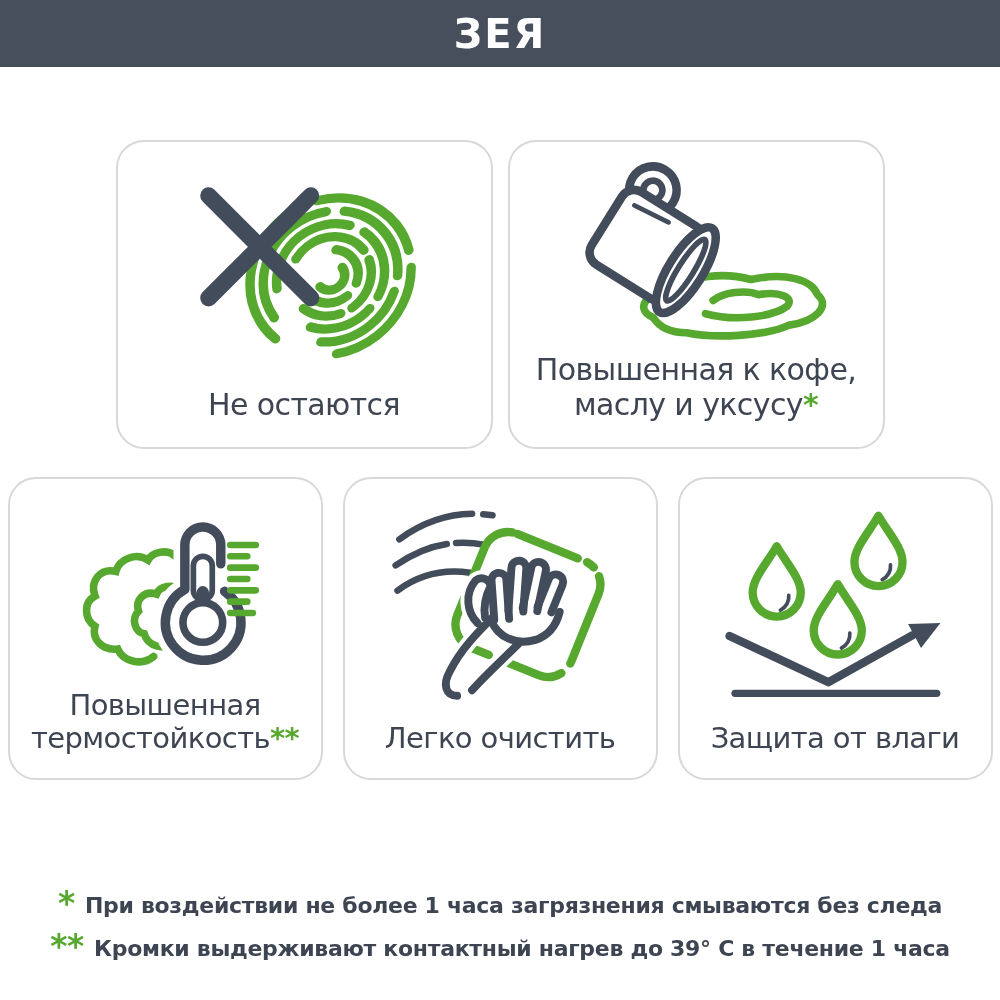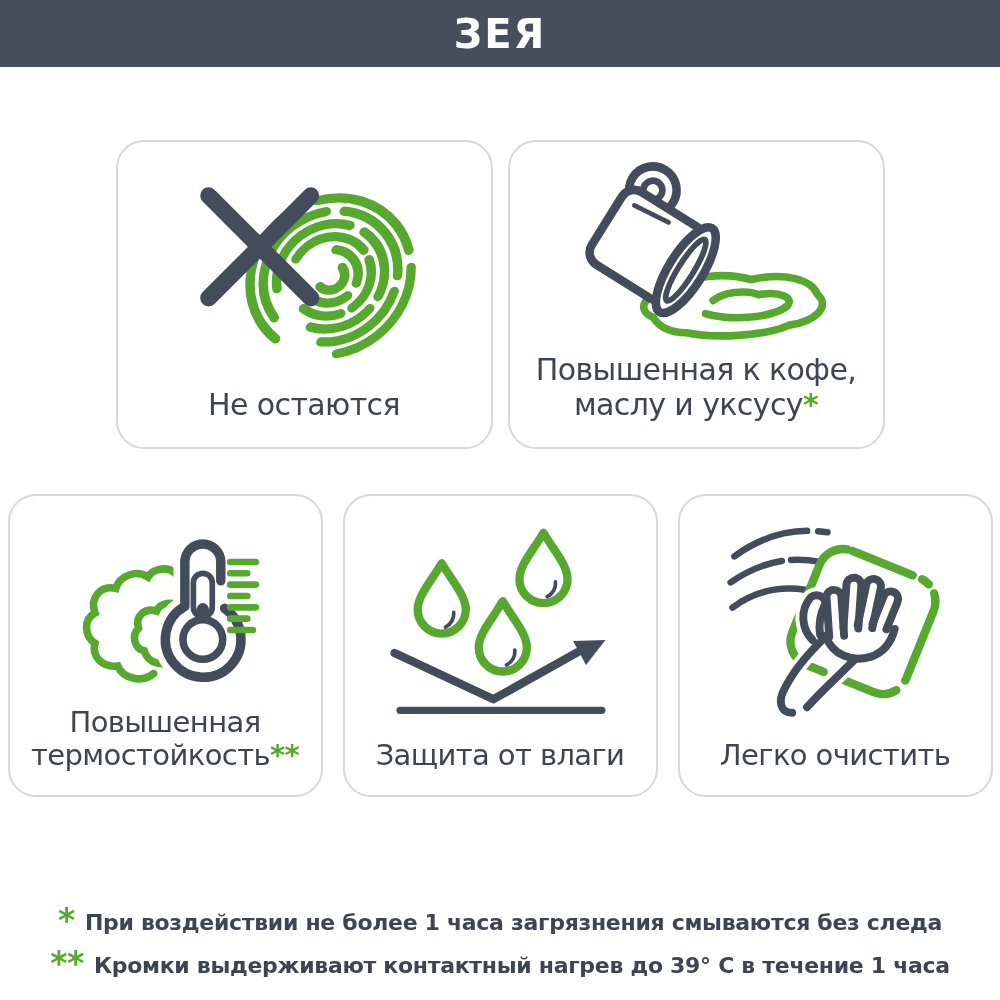--- a/index.html
+++ b/index.html
@@ -6,21 +6,21 @@
   .page{position:relative;width:1000px;height:1000px;background:#FFFFFF;
         font-family:"DejaVu Sans","Liberation Sans",sans-serif;overflow:hidden;}
   .header{height:67px;background:#474F5D;display:flex;align-items:center;justify-content:center;}
   .header h1{margin:12px;color:#FFFFFF;font-size:40px;font-weight:700;letter-spacing:2px;}
   .row{display:flex;justify-content:center;}
   .row-1{gap:15px;margin-top:73px;}
   .row-2{gap:20px;margin-top:28px;}
   .card{background:#FFFFFF;border:2px solid #D8D8D8;border-radius:28px;box-sizing:border-box;
         display:flex;flex-direction:column;align-items:center;}
   .card-wide{width:377px;height:309px;}
-  .card-narrow{width:315px;height:303px;margin-top:17px;}
+  .card-narrow{width:315px;height:303px;}
   .icon-wrap{flex:1;display:flex;align-items:center;justify-content:center;padding-top:8px;}
   .card-label{text-align:center;font-size:30px;line-height:1.16;color:#3E4552;
               padding-bottom:24px;letter-spacing:-0.6px;}
   .card-narrow .card-label{font-size:29px;padding-bottom:22px;}
   .mk{color:#57A82E;font-weight:700;}
   .footnotes{margin-top:112px;display:flex;flex-direction:column;align-items:center;gap:15px;}
   .footnote{display:flex;align-items:flex-start;color:#3E4552;font-size:22px;letter-spacing:-0.3px;}
   .fn-marker{color:#57A82E;font-size:33px;font-weight:700;line-height:0.75;margin-right:10px;}
   .fn-text{line-height:1.25;font-weight:bold;}
   svg{display:block;}
@@ -106,45 +106,20 @@
         </svg>
       </div>
       <div class="card-label">
         <span>Повышенная</span><br>
         <span>термостойкость</span><span class="mk">**</span>
       </div>
     </div>
 
     <div class="card card-narrow">
       <div class="icon-wrap">
-        <svg width="222" height="190" viewBox="0 0 240 205">
-          <g transform="translate(57,86)">
-            <path d="M0,-47 C11,-28 26,-12 26,3 A26,26 0 1 1 -26,3 C-26,-12 -11,-28 0,-47 Z" fill="none" stroke="#57A82E" stroke-width="9" stroke-linejoin="round"></path>
-            <path d="M13,6 A16,16 0 0 1 4,22" fill="none" stroke="#434C5B" stroke-width="4" stroke-linecap="round"></path>
-          </g>
-          <g transform="translate(167,53)">
-            <path d="M0,-47 C11,-28 26,-12 26,3 A26,26 0 1 1 -26,3 C-26,-12 -11,-28 0,-47 Z" fill="none" stroke="#57A82E" stroke-width="9" stroke-linejoin="round"></path>
-            <path d="M13,6 A16,16 0 0 1 4,22" fill="none" stroke="#434C5B" stroke-width="4" stroke-linecap="round"></path>
-          </g>
-          <g transform="translate(123,127)">
-            <path d="M0,-47 C11,-28 26,-12 26,3 A26,26 0 1 1 -26,3 C-26,-12 -11,-28 0,-47 Z" fill="none" stroke="#57A82E" stroke-width="9" stroke-linejoin="round"></path>
-            <path d="M13,6 A16,16 0 0 1 4,22" fill="none" stroke="#434C5B" stroke-width="4" stroke-linecap="round"></path>
-          </g>
-          <path d="M6,136 L113,186 L204,135" fill="none" stroke="#434C5B" stroke-width="9" stroke-linecap="round" stroke-linejoin="round"></path>
-          <polygon points="234,122 213,149 199,123" fill="#434C5B"></polygon>
-          <path d="M12,198 L230,198" stroke="#434C5B" stroke-width="8" stroke-linecap="round"></path>
-        </svg>
-      </div>
-      <div class="card-label">
-        <span>Защита от влаги</span>
-      </div>
-    </div>
-
-    <div class="card card-narrow">
-      <div class="icon-wrap">
         <svg width="224" height="205" viewBox="0 0 240 220">
           <defs>
             <g id="hand-shape" fill="none" stroke-linecap="round" stroke-linejoin="round">
               <path d="M112,124 C96,140 78,158 66,182 C58,196 62,208 74,208"></path>
               <path d="M140,152 C124,168 104,186 90,202"></path>
               <path d="M96,130 C84,118 82,98 94,84 A10,10 0 0 1 110,90 C104,102 102,112 104,124"></path>
               <path transform="translate(120,100) rotate(-4)" d="M-8,26 L-8,-16 A8,8 0 0 1 8,-16 L8,26"></path>
               <path transform="translate(139,89) rotate(4)" d="M-8,28 L-8,-18 A8,8 0 0 1 8,-18 L8,28"></path>
               <path transform="translate(158,88) rotate(12)" d="M-8,28 L-8,-16 A8,8 0 0 1 8,-16 L8,28"></path>
               <path transform="translate(176,95) rotate(22)" d="M-8,22 L-8,-10 A8,8 0 0 1 8,-10 L8,22"></path>
@@ -160,20 +135,45 @@
             <rect x="-66" y="-66" width="132" height="132" rx="27" fill="none" stroke="#57A82E" stroke-width="9" stroke-linecap="round" stroke-dasharray="70 11 9 11 100 14 72 11 95 12"></rect>
           </g>
           <use href="#hand-shape" stroke="#FFFFFF" stroke-width="17"></use>
           <use href="#hand-shape" stroke="#434C5B" stroke-width="8.5"></use>
         </svg>
       </div>
       <div class="card-label">
         <span>Легко очистить</span>
       </div>
     </div>
+
+    <div class="card card-narrow">
+      <div class="icon-wrap">
+        <svg width="222" height="190" viewBox="0 0 240 205">
+          <g transform="translate(57,86)">
+            <path d="M0,-47 C11,-28 26,-12 26,3 A26,26 0 1 1 -26,3 C-26,-12 -11,-28 0,-47 Z" fill="none" stroke="#57A82E" stroke-width="9" stroke-linejoin="round"></path>
+            <path d="M13,6 A16,16 0 0 1 4,22" fill="none" stroke="#434C5B" stroke-width="4" stroke-linecap="round"></path>
+          </g>
+          <g transform="translate(167,53)">
+            <path d="M0,-47 C11,-28 26,-12 26,3 A26,26 0 1 1 -26,3 C-26,-12 -11,-28 0,-47 Z" fill="none" stroke="#57A82E" stroke-width="9" stroke-linejoin="round"></path>
+            <path d="M13,6 A16,16 0 0 1 4,22" fill="none" stroke="#434C5B" stroke-width="4" stroke-linecap="round"></path>
+          </g>
+          <g transform="translate(123,127)">
+            <path d="M0,-47 C11,-28 26,-12 26,3 A26,26 0 1 1 -26,3 C-26,-12 -11,-28 0,-47 Z" fill="none" stroke="#57A82E" stroke-width="9" stroke-linejoin="round"></path>
+            <path d="M13,6 A16,16 0 0 1 4,22" fill="none" stroke="#434C5B" stroke-width="4" stroke-linecap="round"></path>
+          </g>
+          <path d="M6,136 L113,186 L204,135" fill="none" stroke="#434C5B" stroke-width="9" stroke-linecap="round" stroke-linejoin="round"></path>
+          <polygon points="234,122 213,149 199,123" fill="#434C5B"></polygon>
+          <path d="M12,198 L230,198" stroke="#434C5B" stroke-width="8" stroke-linecap="round"></path>
+        </svg>
+      </div>
+      <div class="card-label">
+        <span>Защита от влаги</span>
+      </div>
+    </div>
   </div>
 
   <div class="footnotes">
     <div class="footnote">
       <span class="fn-marker">*</span>
       <span class="fn-text">При воздействии не более 1 часа загрязнения смываются без следа</span>
     </div>
     <div class="footnote">
       <span class="fn-marker">**</span>
       <span class="fn-text">Кромки выдерживают контактный нагрев до 39° C в течение 1 часа</span>

